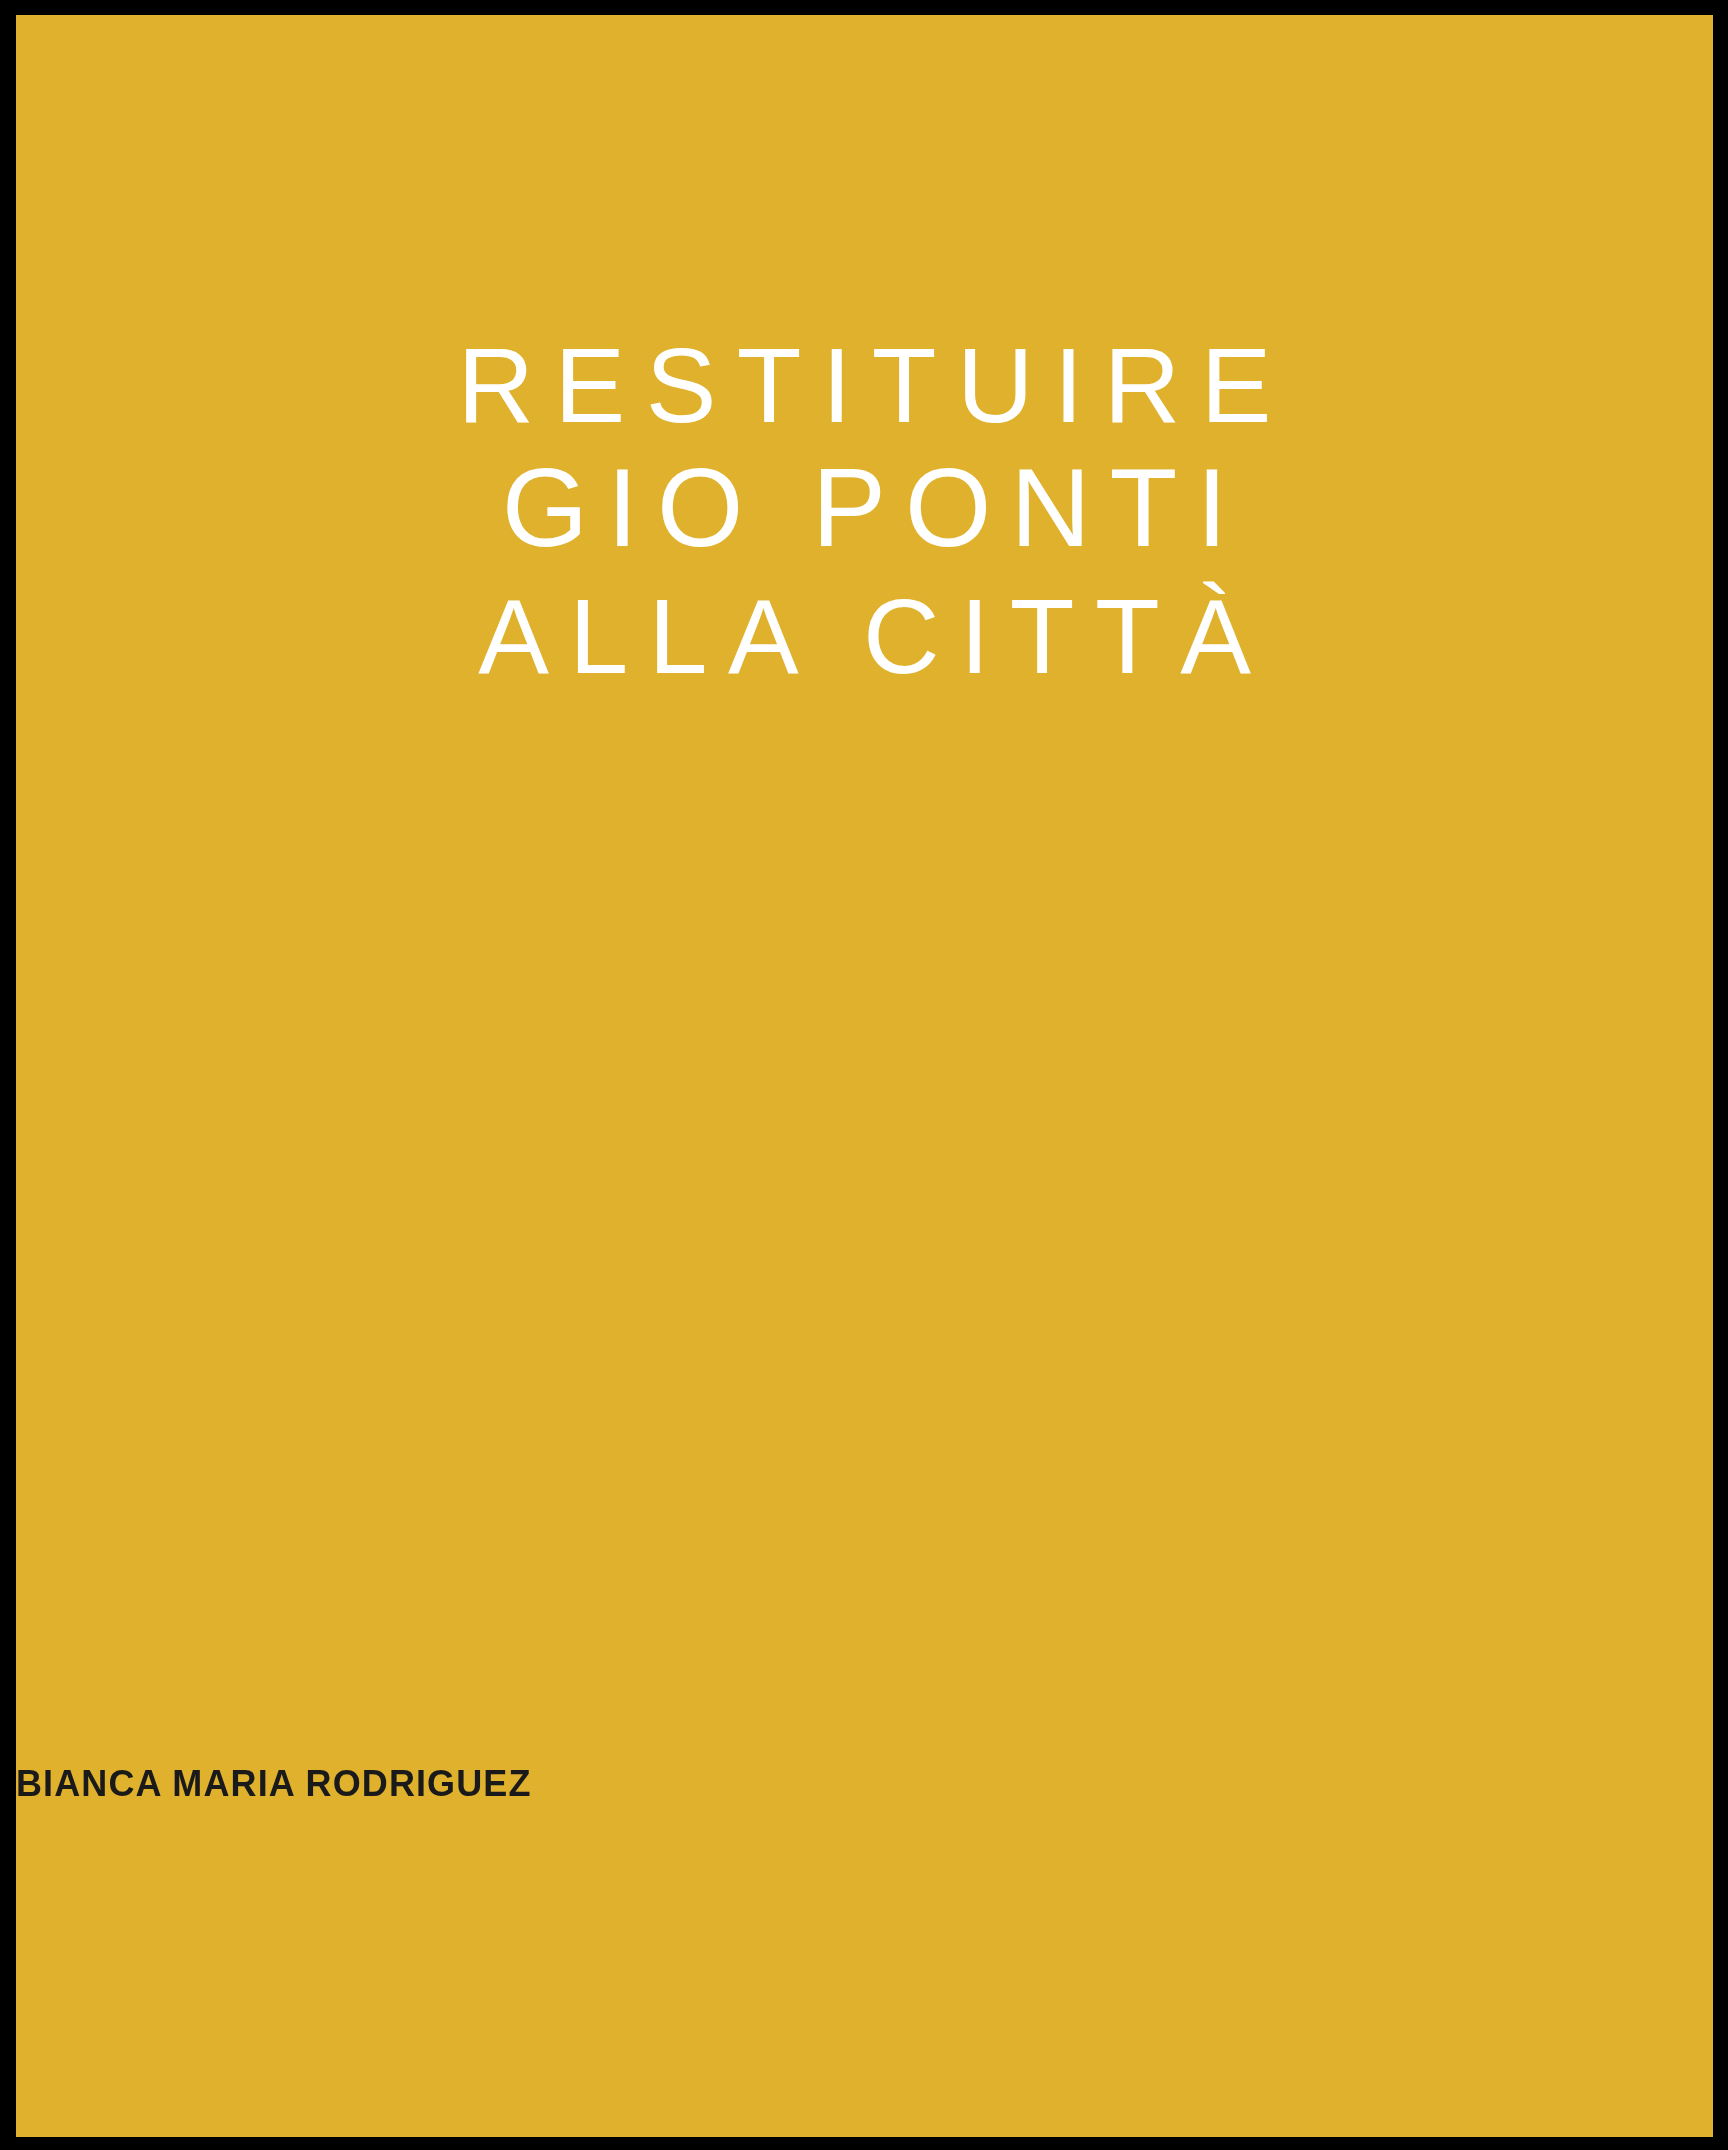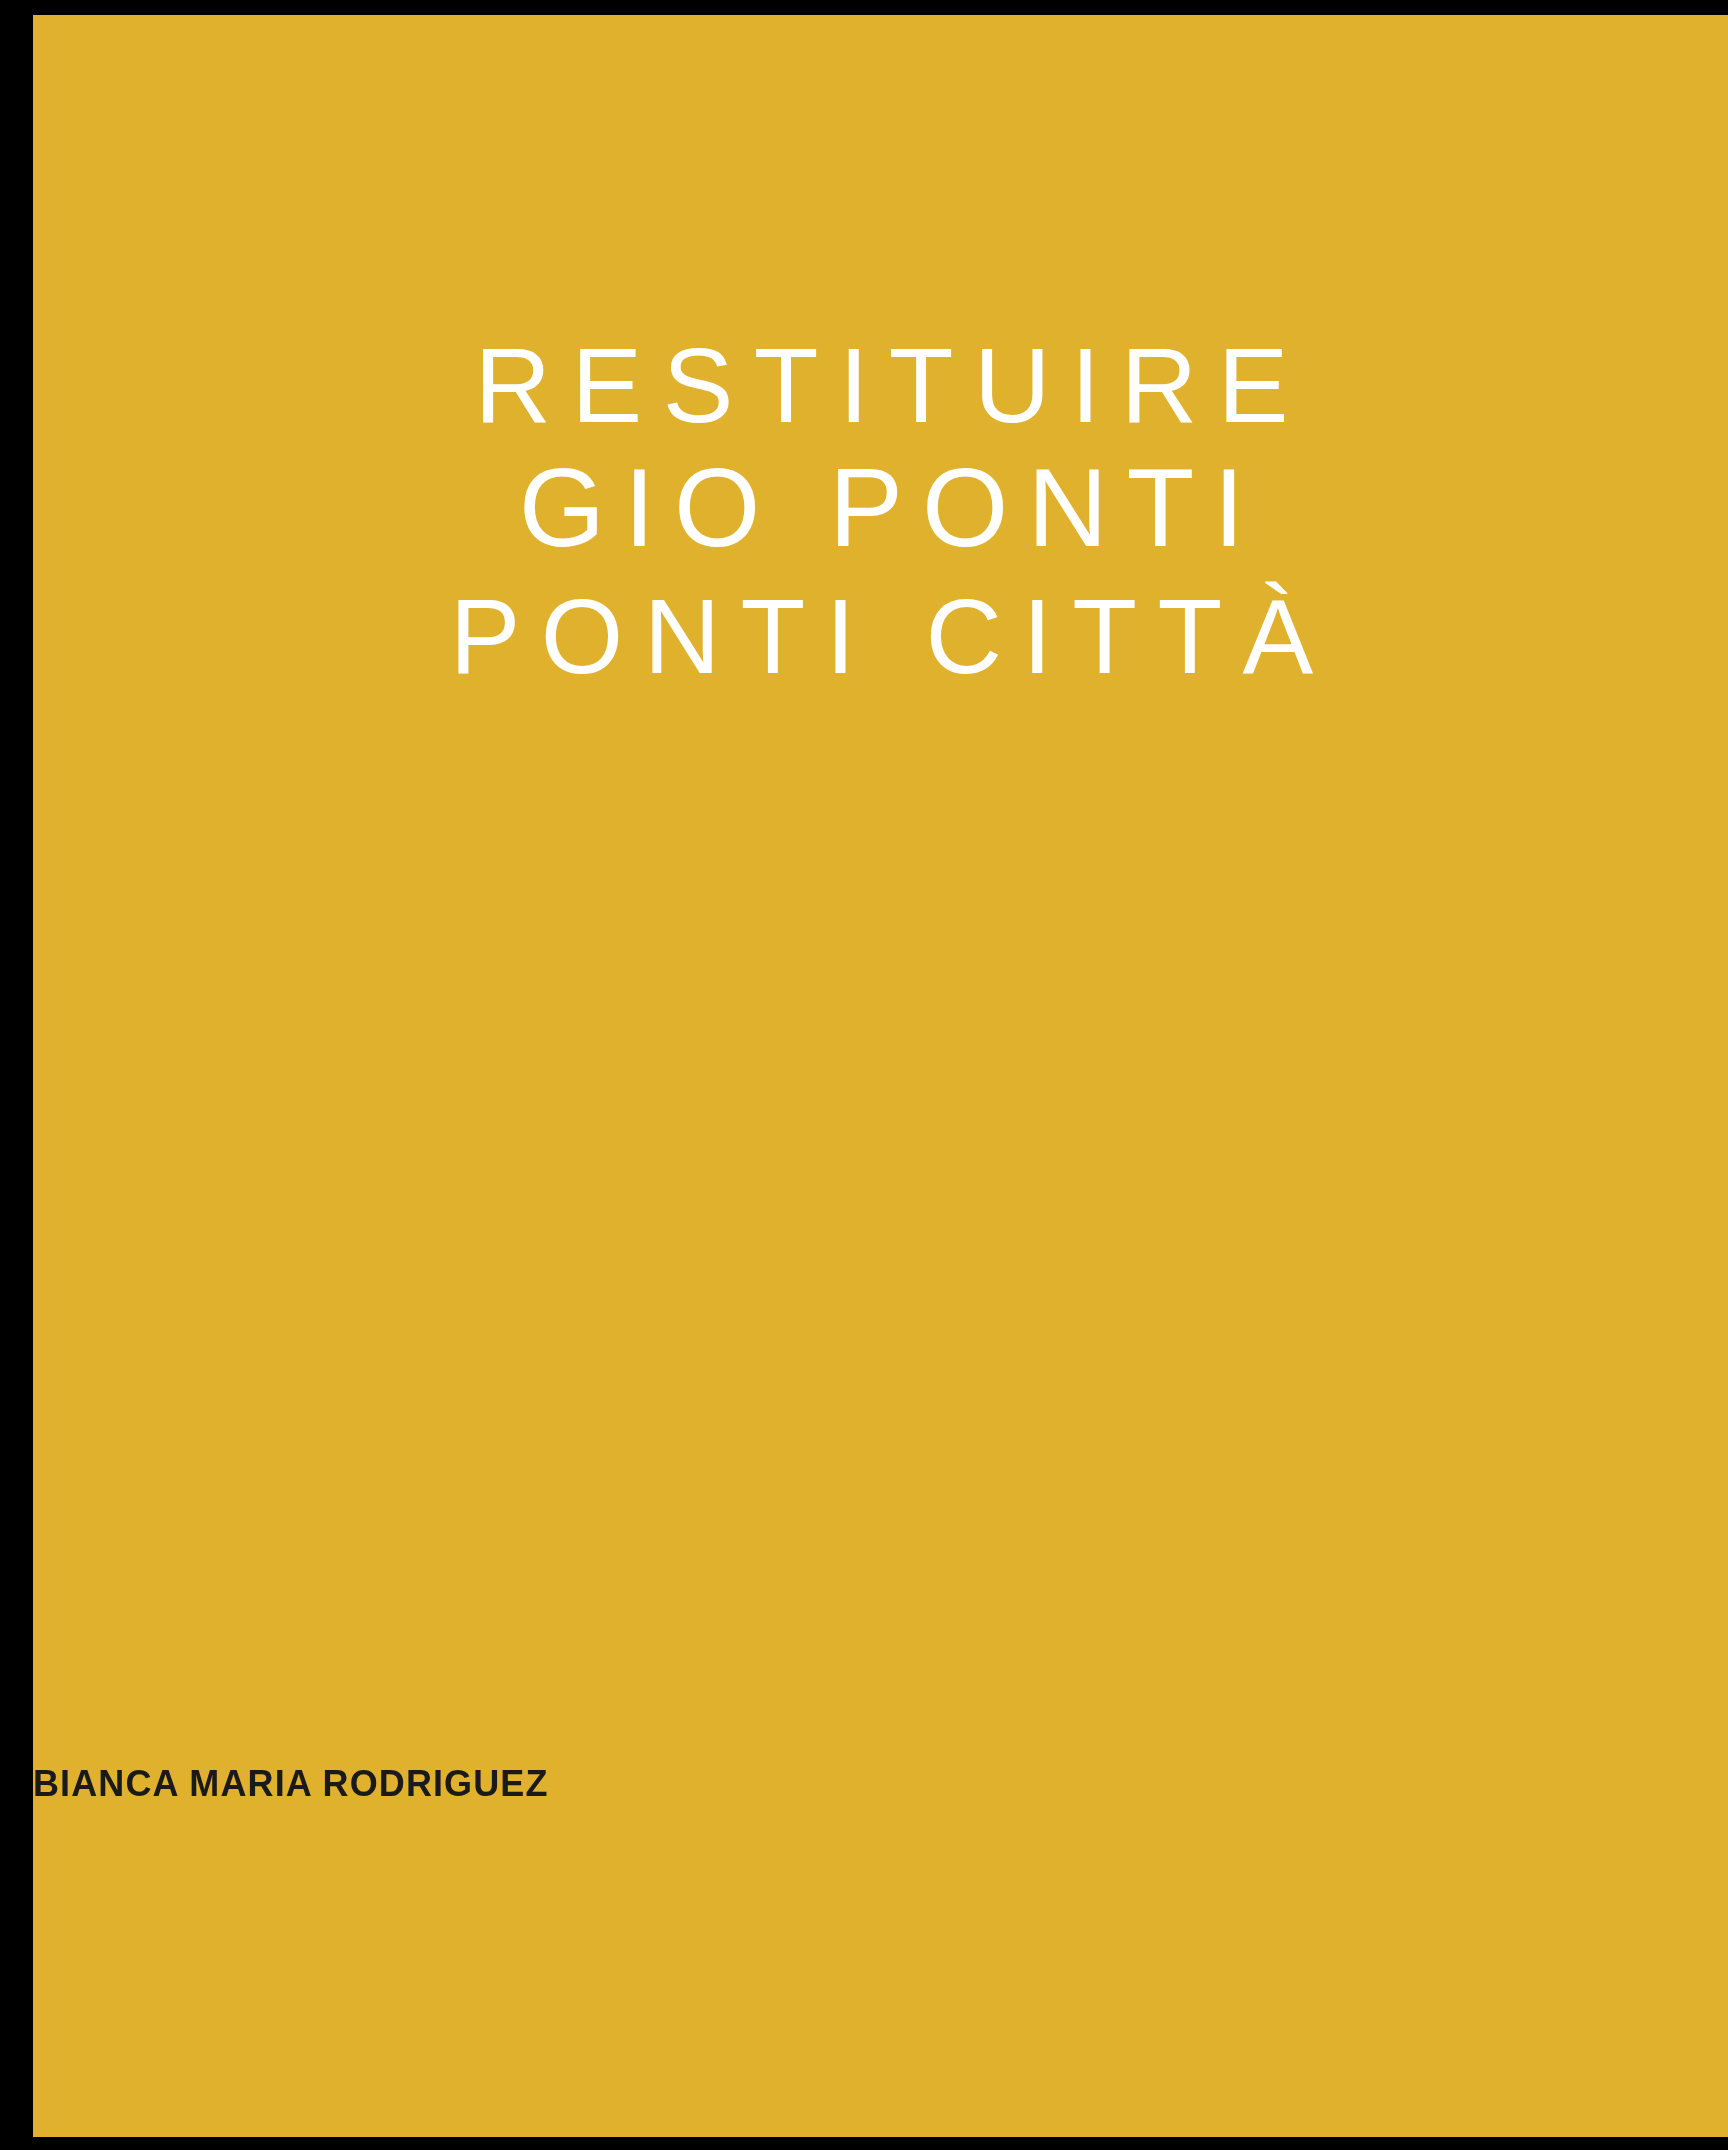--- a/index.html
+++ b/index.html
@@ -14,21 +14,20 @@
     overflow: hidden;
   }
   .cover {
     position: absolute;
     left: 0;
     top: 0;
     width: 1461px;
     height: 2151px;
     background: #000000;
     box-sizing: border-box;
-    margin-left: 17px;
   }
   .cover-inner {
     position: absolute;
     left: 16px;
     top: 14.6px;
     width: 1697px;
     height: 2122px;
     background: #dfb12d;
     box-sizing: border-box;
   }
@@ -78,20 +77,20 @@
 </style>
 </head>
 <body>
 
 <div class="cover">
   <div class="cover-inner">
 
     <div class="title-block">
       <div class="title-line line-1">RESTITUIRE</div>
       <div class="title-line line-2">GIO PONTI</div>
-      <div class="title-line line-3">PONTI CITTÀ</div>
+      <div class="title-line line-3">ALLA CITTÀ</div>
     </div>
 
     <div class="author">BIANCA MARIA RODRIGUEZ</div>
 
   </div>
 </div>
 
 
 </body></html>

